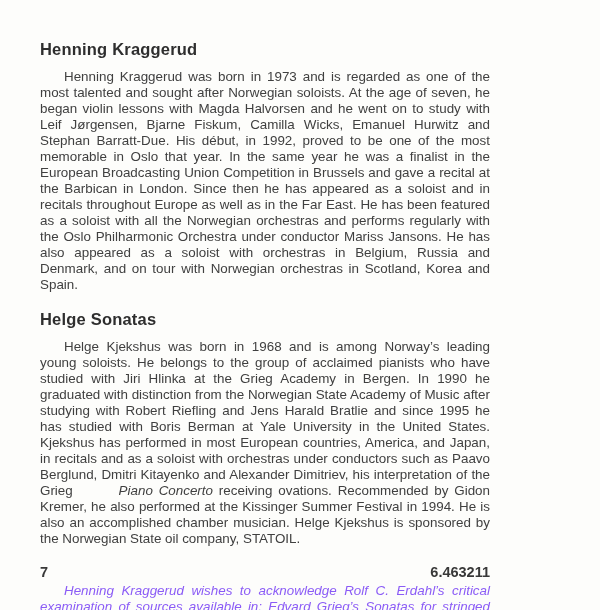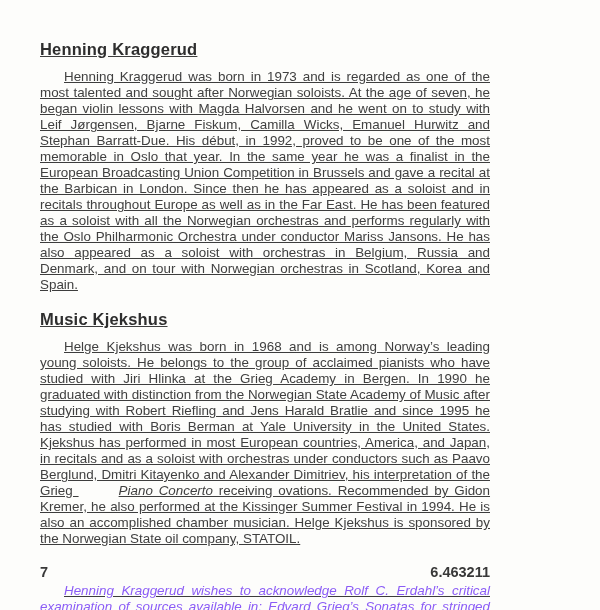--- a/index.html
+++ b/index.html
@@ -10,21 +10,20 @@
   .page {
     position: relative;
     width: 525px;
     height: 610px;
     box-sizing: border-box;
     background: #fdfdfb;
     font-family: "Liberation Sans", sans-serif;
     color: #3d3d3d;
     padding: 40px 35px 0 40px;
     overflow: hidden;
-    text-decoration: underline;
   }
   .section-heading {
     font-size: 16.5px;
     font-weight: bold;
     color: #2e2e2e;
     letter-spacing: 0.2px;
     margin: 0 0 10px 0;
   }
   .body-para {
     font-size: 13.4px;
@@ -58,21 +57,21 @@
 <body>
 
 <div class="page">
 
   <div class="section section-1">
     <h1 class="section-heading">Henning Kraggerud</h1>
     <p class="body-para">Henning Kraggerud was born in 1973 and is regarded as one of the most talented and sought after Norwegian soloists. At the age of seven, he began violin lessons with Magda Halvorsen and he went on to study with Leif Jørgensen, Bjarne Fiskum, Camilla Wicks, Emanuel Hurwitz and Stephan Barratt-Due. His début, in 1992, proved to be one of the most memorable in Oslo that year. In the same year he was a finalist in the European Broadcasting Union Competition in Brussels and gave a recital at the Barbican in London. Since then he has appeared as a soloist and in recitals throughout Europe as well as in the Far East. He has been featured as a soloist with all the Norwegian orchestras and performs regularly with the Oslo Philharmonic Orchestra under conductor Mariss Jansons. He has also appeared as a soloist with orchestras in Belgium, Russia and Denmark, and on tour with Norwegian orchestras in Scotland, Korea and Spain.</p>
   </div>
 
   <div class="section section-2">
-    <h1 class="section-heading">Music Kjekshus</h1>
+    <h1 class="section-heading">Helge Sonatas</h1>
     <p class="body-para"><span>Helge Kjekshus was born in 1968 and is among Norway’s leading young soloists. He belongs to the group of acclaimed pianists who have studied with Jiri Hlinka at the Grieg Academy in Bergen. In 1990 he graduated with distinction from the Norwegian State Academy of Music after studying with Robert Riefling and Jens Harald Bratlie and since 1995 he has studied with Boris Berman at Yale University in the United States. Kjekshus has performed in most European countries, America, and Japan, in recitals and as a soloist with orchestras under conductors such as Paavo Berglund, Dmitri Kitayenko and Alexander Dimitriev, his interpretation of the Grieg </span><span class="inline-italic">Piano Concerto</span><span> receiving ovations. Recommended by Gidon Kremer, he also performed at the Kissinger Summer Festival in 1994. He is also an accomplished chamber musician.  Helge Kjekshus is sponsored by the Norwegian State oil company, STATOIL.</span></p>
   </div>
 
   <p class="body-para ack-para">Henning Kraggerud wishes to acknowledge Rolf C. Erdahl’s critical examination of sources available in: Edvard Grieg’s Sonatas for stringed instruments and piano: “Performance implications of the primary source materials”, Vols. I &amp; II (Dissertation). U.M.I. Information Service 1994.</p>
 
   <div class="footer">
     <span>7</span>
     <span>6.463211</span>
   </div>
 

